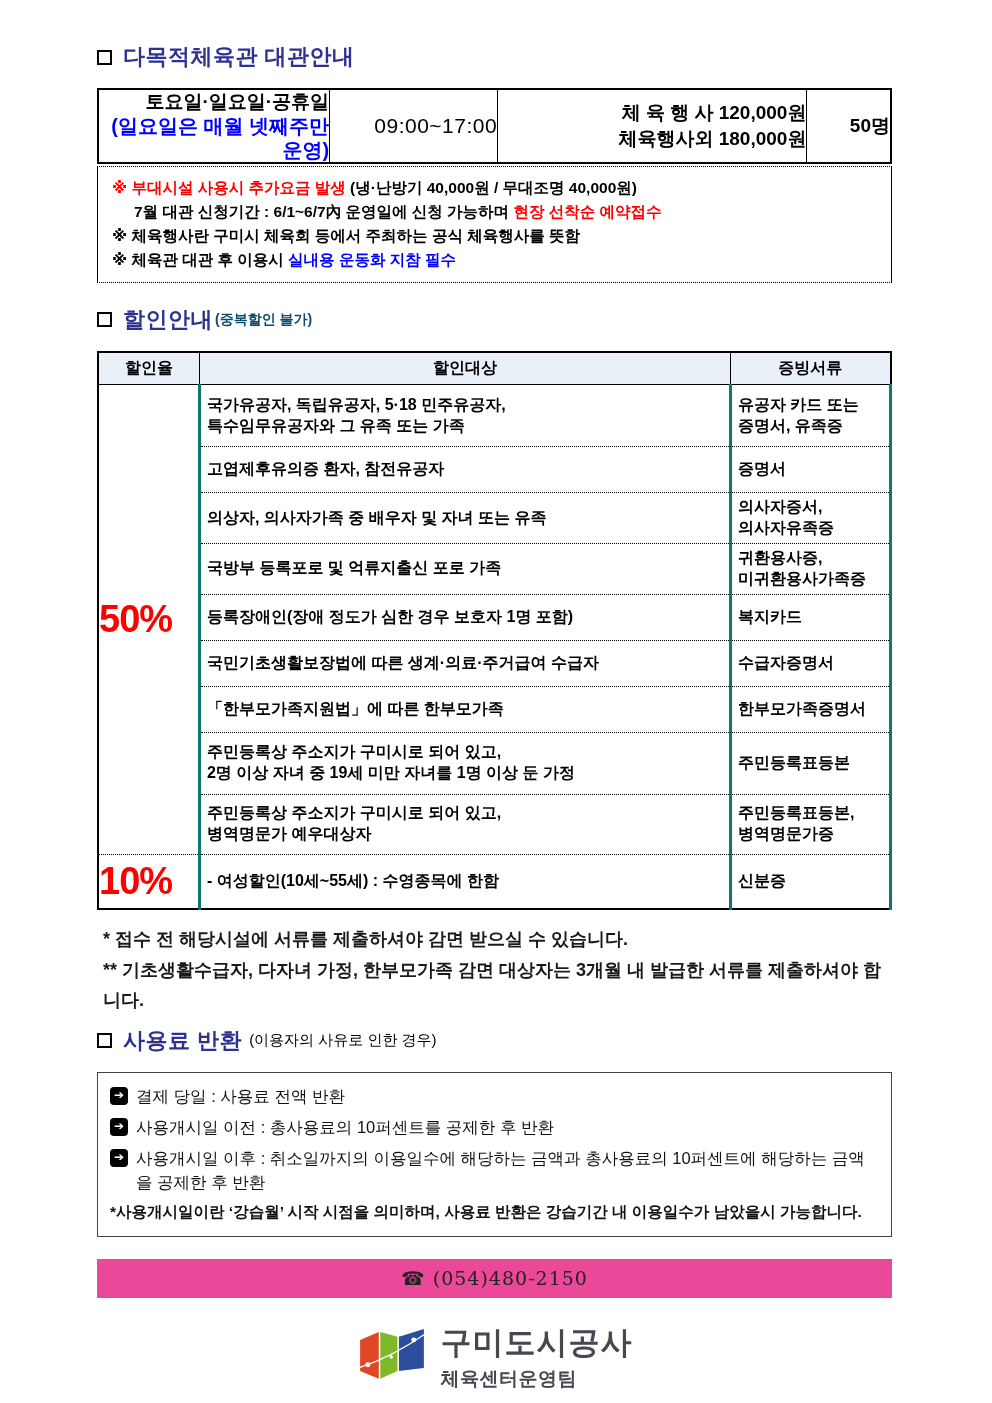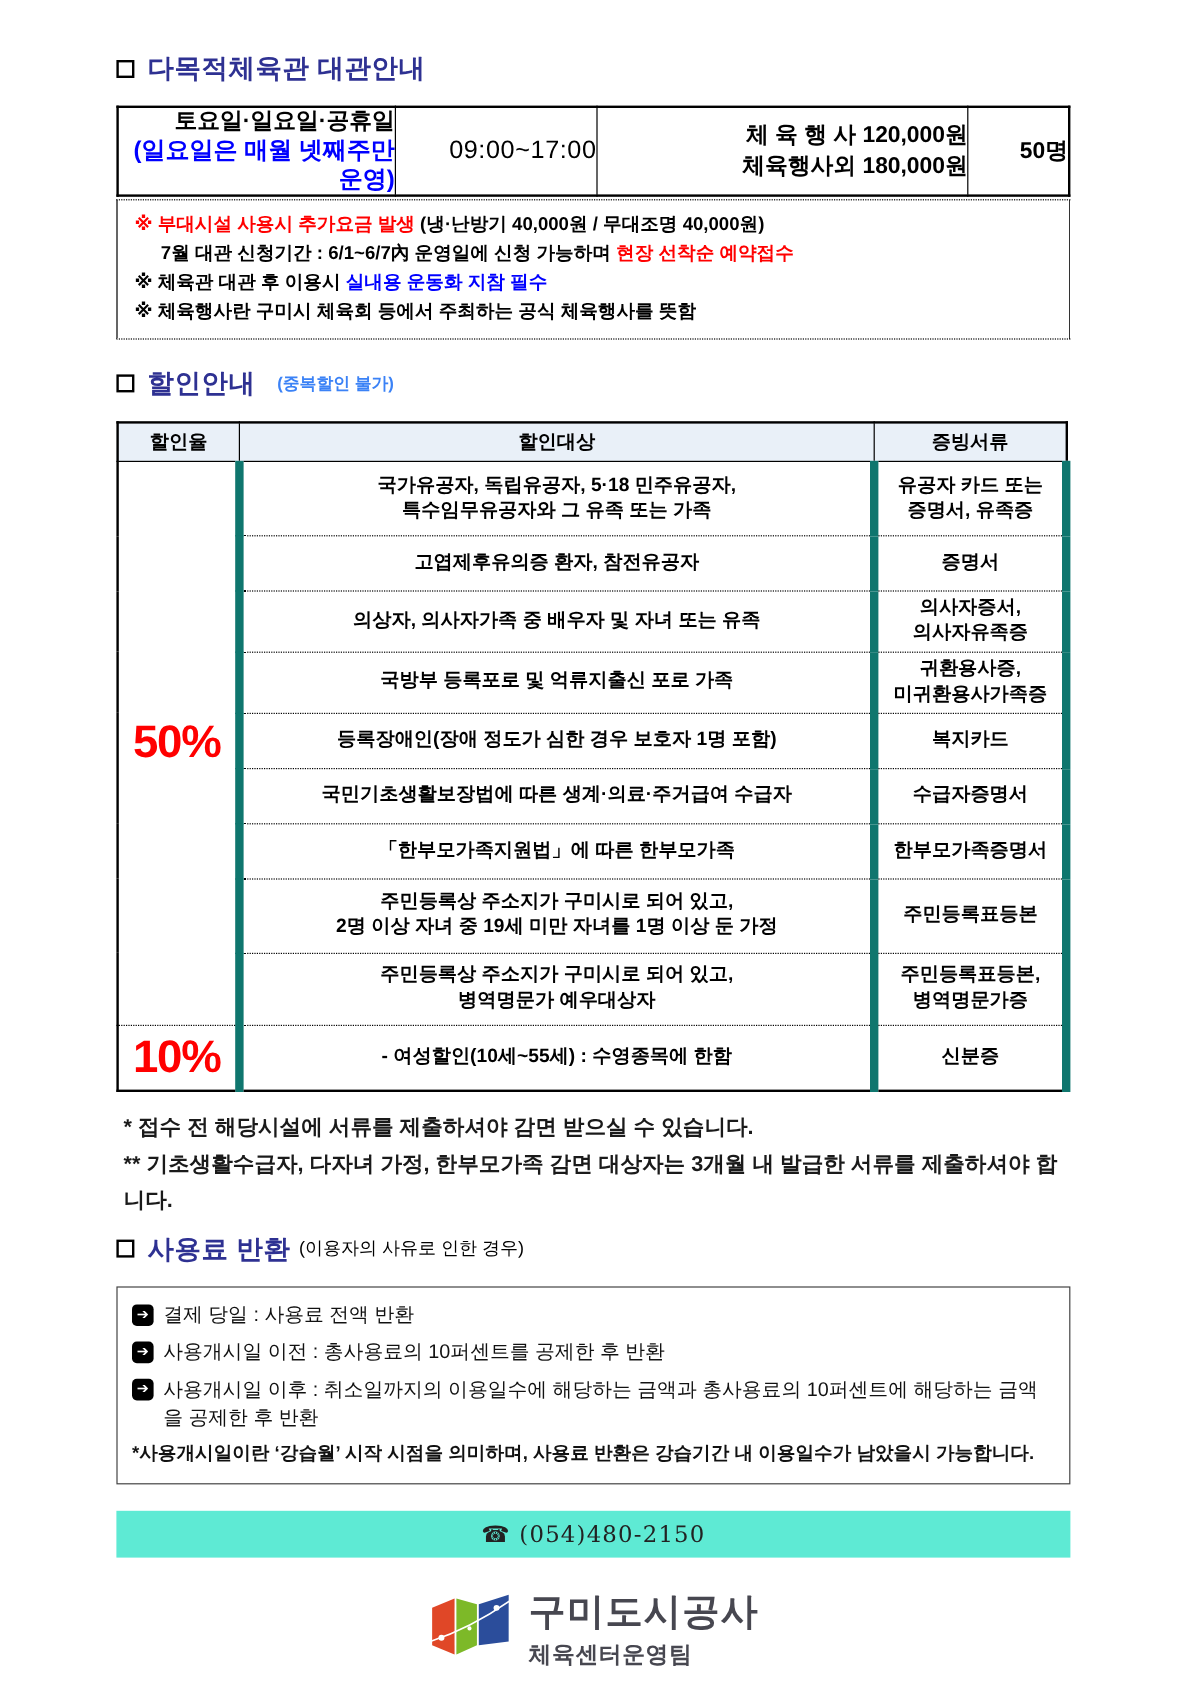--- a/index.html
+++ b/index.html
@@ -14,21 +14,21 @@
 
   
   .sec-title { display:flex; align-items:center; margin-bottom:16px; }
   .checkbox {
     width:15px; height:15px; border:2px solid #000; background:#fff;
     margin-right:11px; flex:0 0 auto;
   }
   .sec-title .t-main {
     font-size:22px; font-weight:bold; color:#2e3192; letter-spacing:0.5px;
   }
-  .sec-title .t-sub { font-size:14px; font-weight:bold; color:#3b82f6; margin-left:18px; }
+  .sec-title .t-sub { font-size:14px; font-weight:bold; color:#0c4a6e; margin-left:2px; }
   .sec-title .t-sub2 { font-size:15px; color:#000; margin-left:7px; font-weight:normal; }
 
   
   table { border-collapse:collapse; width:100%; }
   .tbl1 { border:2px solid #000; }
   .tbl1 th {
     border:1px solid #000; background:#e9f0f8;
     font-size:17px; font-weight:bold; height:37px; text-align:center;
   }
   .tbl1 td {
@@ -52,23 +52,23 @@
   .blue { color:#0000ff; }
 
   
   .sec2 { margin-top:22px; }
   .tbl2 { border:2px solid #000; }
   .tbl2 th {
     border:1px solid #000; background:#e9f0f8;
     font-size:16px; font-weight:bold; height:33px; text-align:center;
   }
   .tbl2 td {
-    border-left:1px solid #000; border-right:7px solid #0f766e;
+    border-left:1px solid #000; border-right:3px solid #0f766e;
     border-top:1px dotted #000;
-    text-align:center; vertical-align:middle;
+    vertical-align:middle;
     font-size:16px; font-weight:bold; line-height:1.3;
     white-space:pre-line; padding:4px 6px;
   }
   .tbl2 td.rate-cell {
     color:#ff0000; font-size:38px; font-weight:bold; letter-spacing:-1px;
     white-space:nowrap; padding:0;
   }
   .h62 td { height:62px; } .h46 td { height:46px; } .h48 td { height:48px; }
   .h50 td { height:50px; } .h55 td { height:55px; } .h60 td { height:60px; }
 
@@ -87,21 +87,21 @@
     background:#000; color:#fff; border-radius:4px;
     display:flex; align-items:center; justify-content:center;
     font-size:12px; font-weight:bold; margin-right:8px;
   }
   .refund-item .txt { font-weight:normal; color:#111; }
   .refund-note { font-size:15.5px; font-weight:bold; color:#111; margin-top:2px; }
   .refund-note b { font-weight:900; }
 
   
   .phone-strip {
-    margin-top:22px; height:39px; background:#5eead4;
+    margin-top:22px; height:39px; background:#ec4899;
     display:flex; align-items:center; justify-content:center;
     font-family:"DejaVu Serif","Liberation Serif",serif;
     font-size:19px; color:#222; letter-spacing:1px;
   }
   .logo-row {
     margin-top:22px; display:flex; align-items:center; justify-content:center;
   }
   .logo-icon { width:70px; height:74px; margin-right:14px; flex:0 0 auto; }
   .logo-text .lg-title { font-size:31px; font-weight:bold; color:#474750; letter-spacing:1px; }
   .logo-text .lg-sub   { font-size:19px; font-weight:bold; color:#474750; margin-top:2px; letter-spacing:0.5px; }
@@ -137,24 +137,24 @@
   </tbody>
     </table>
 
   <div class="notes-box">
     <div>
       <span class="red">※ 부대시설 사용시 추가요금 발생</span><span> (냉·난방기 40,000원 / 무대조명 40,000원)</span>
     </div>
     <div class="indent">
       <span>7월 대관 신청기간 : 6/1~6/7內 운영일에 신청 가능하며 </span><span class="red">현장 선착순 예약접수</span>
     </div>
+    <div>※ 체육행사란 구미시 체육회 등에서 주최하는 공식 체육행사를 뜻함</div>
     <div>
       <span>※ 체육관 대관 후 이용시 </span><span class="blue">실내용 운동화 지참 필수</span>
     </div>
-    <div>※ 체육행사란 구미시 체육회 등에서 주최하는 공식 체육행사를 뜻함</div>
   </div>
 
   <div class="sec2">
     <div class="sec-title">
       <span class="checkbox"></span>
       <span class="t-main">할인안내</span>
       <span class="t-sub">(중복할인 불가)</span>
     </div>
 
     <table class="tbl2">

